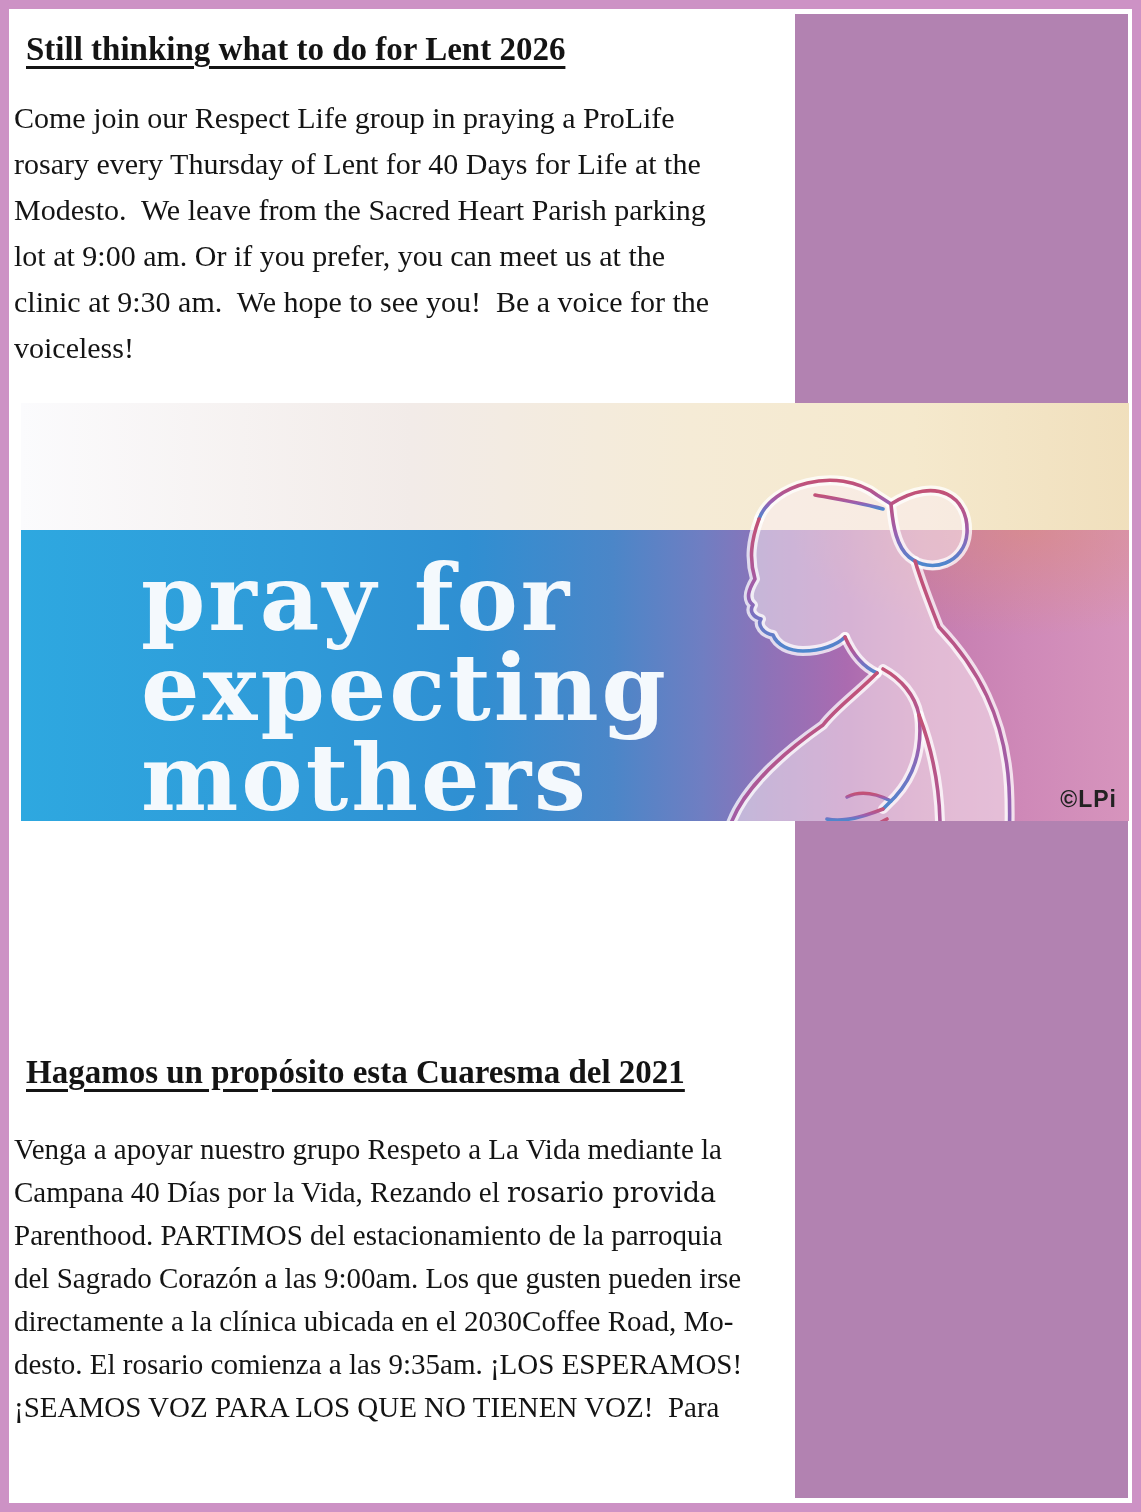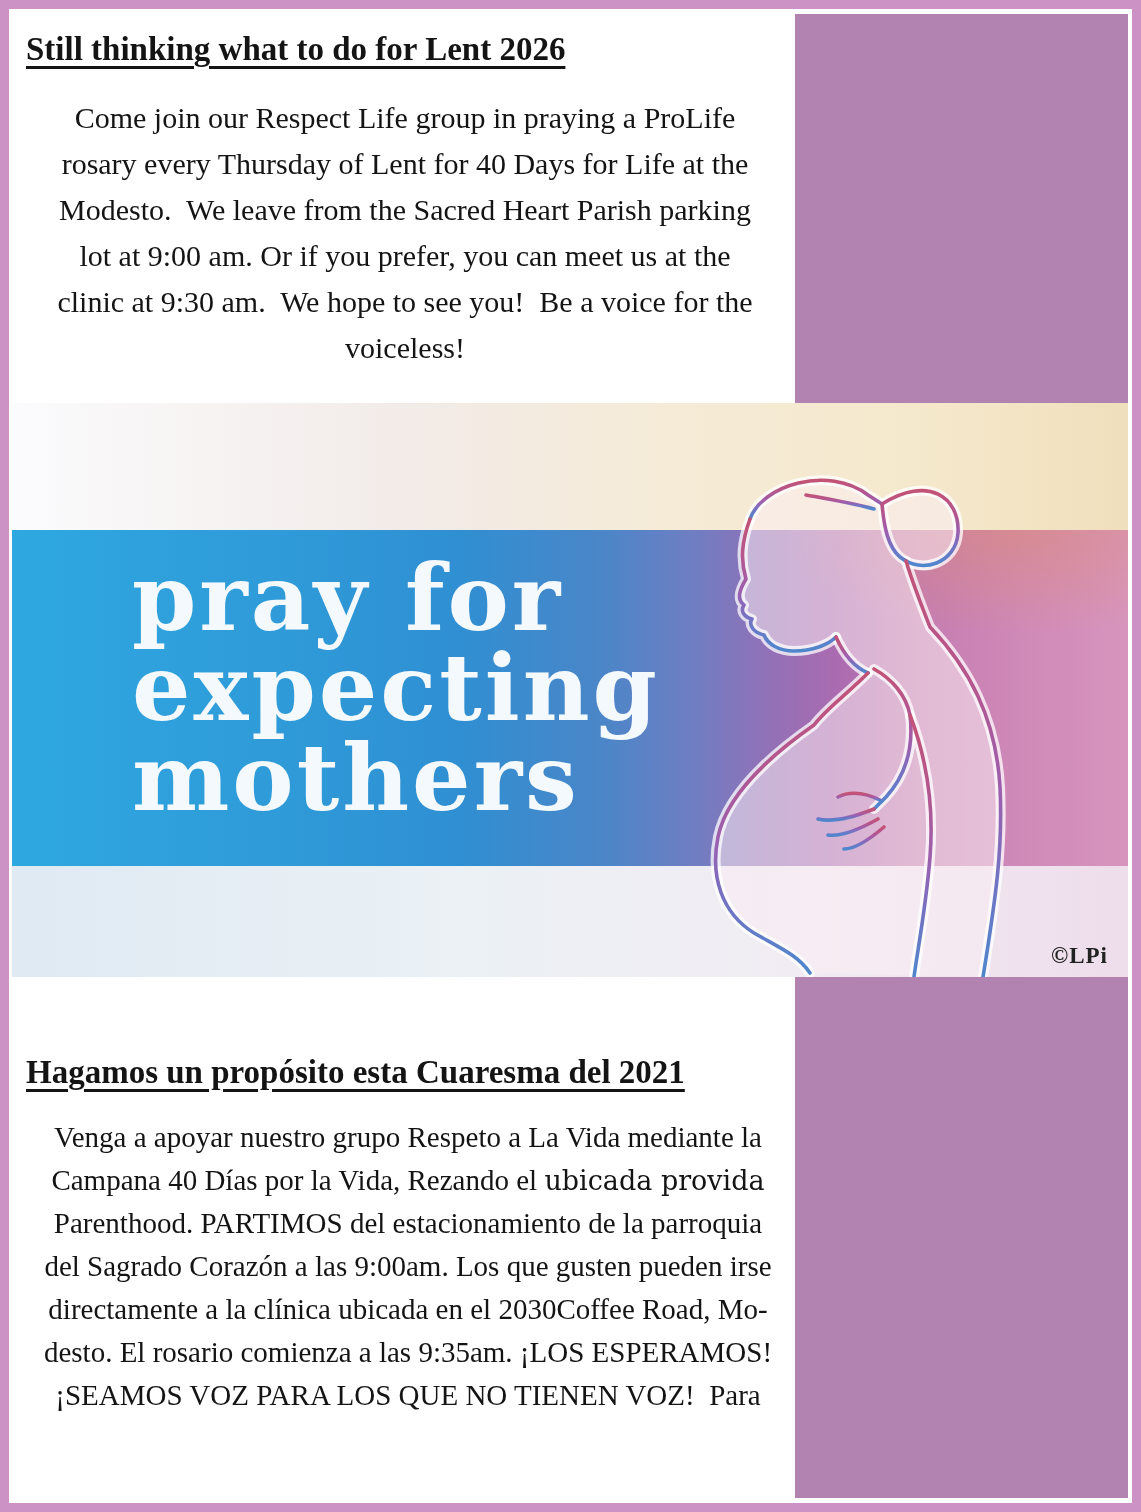--- a/index.html
+++ b/index.html
@@ -18,46 +18,46 @@
   .sidebar{position:absolute;left:786px;top:5px;width:333px;height:1484px;background:#b282b1;}
   
   .text-block{position:absolute;left:5px;width:782px;}
   .block-english{top:8px;}
   .block-spanish{top:1031px;width:788px;}
   .heading{
     font-size:33px;font-weight:bold;line-height:40px;margin:12px;
     text-decoration:underline;text-decoration-thickness:2.5px;text-underline-offset:6px;
     white-space:pre;
   }
-  .para{margin-top:26px;text-align:center;}
+  .para{margin-top:26px;}
   .para-en > div{font-size:30px;line-height:46px;white-space:pre;}
-  .para-es{margin-top:24px;}
+  .para-es{margin-top:36px;}
   .para-es > div{font-size:29px;line-height:43px;white-space:pre;}
   .alt-font{font-family:"DejaVu Serif", serif;font-size:27px;}
   
-  .banner{position:absolute;left:3px;top:394px;width:1116px;height:574px;overflow:hidden;}
+  .banner{position:absolute;left:12px;top:394px;width:1116px;height:418px;overflow:hidden;}
   .band{position:absolute;left:0;width:100%;}
   .band-top{top:0;height:127px;
     background:linear-gradient(90deg,#fbfbfd 0%,#f2ebe8 35%,#f5ebd6 60%,#f5e9cd 80%,#f0dfbc 100%);}
   .band-mid{top:127px;height:336px;
     background:linear-gradient(90deg,#2ea8e0 0%,#2f9ad8 25%,#2f8fd2 40%,#4b86c8 53%,#6f7ec2 61%,#8e72b8 67%,#ab6bb0 74%,#c47cb0 81%,#cf89b8 90%,#d795bd 100%);}
   .band-mid::after{content:"";position:absolute;inset:0;
     background:radial-gradient(ellipse 30% 45% at 90% 0%, rgba(224,140,100,.45), rgba(224,140,100,0) 70%);}
   .band-bottom{top:463px;height:111px;
     background:linear-gradient(90deg,#dfeaf3 0%,#ebf1f5 40%,#f1ecf3 70%,#eeddeb 100%);}
   .banner-text{
     position:absolute;left:120px;top:150px;
     font-family:"DejaVu Serif", serif;font-weight:600;
     font-size:92px;line-height:90px;letter-spacing:3px;
     color:#f4f9fd;
   }
   .woman{position:absolute;left:666px;top:54px;width:340px;height:520px;}
   .credit{
     position:absolute;right:20px;bottom:8px;
-    font-family:Liberation Serif, serif;font-weight:bold;
+    font-family:Liberation Sans, sans-serif;font-weight:bold;
     font-size:23px;letter-spacing:1px;color:#222222;
   }
 </style>
 </head>
 <body>
 
 <div class="page">
   <div class="sidebar"></div>
 
   <div class="text-block block-english">
@@ -129,21 +129,21 @@
         <div>expecting</div>
         <div>mothers</div>
       </div>
     <div class="credit">©LPi</div>
   </div>
 
   <div class="text-block block-spanish">
     <h1 class="heading">Hagamos un propósito esta Cuaresma del 2021</h1>
     <div class="para para-es">
         <div>Venga a apoyar nuestro grupo Respeto a La Vida mediante la</div>
-        <div>Campana 40 Días por la Vida, Rezando el <span class="alt-font">ubicada provida</span></div>
+        <div>Campana 40 Días por la Vida, Rezando el <span class="alt-font">rosario provida</span></div>
         <div>Parenthood. PARTIMOS del estacionamiento de la parroquia</div>
         <div>del Sagrado Corazón a las 9:00am. Los que gusten pueden irse</div>
         <div>directamente a la clínica ubicada en el 2030Coffee Road, Mo-</div>
         <div>desto. El rosario comienza a las 9:35am. ¡LOS ESPERAMOS!</div>
         <div>¡SEAMOS VOZ PARA LOS QUE NO TIENEN VOZ!  Para</div>
       </div>
   </div>
 
   <div class="inner-line"></div>
 </div>

